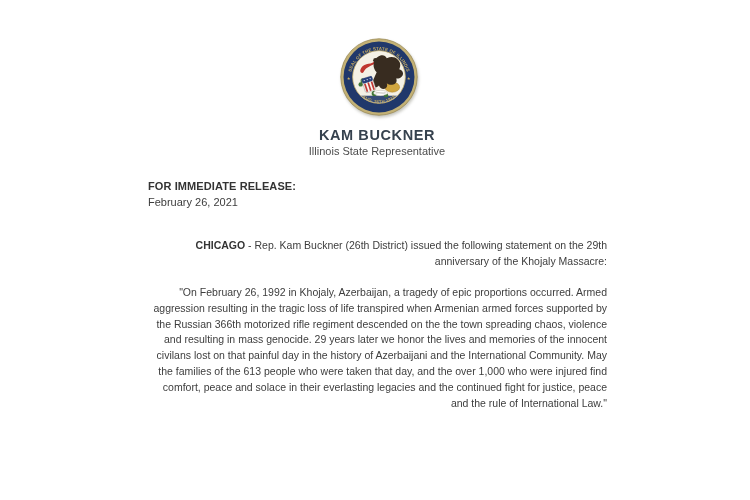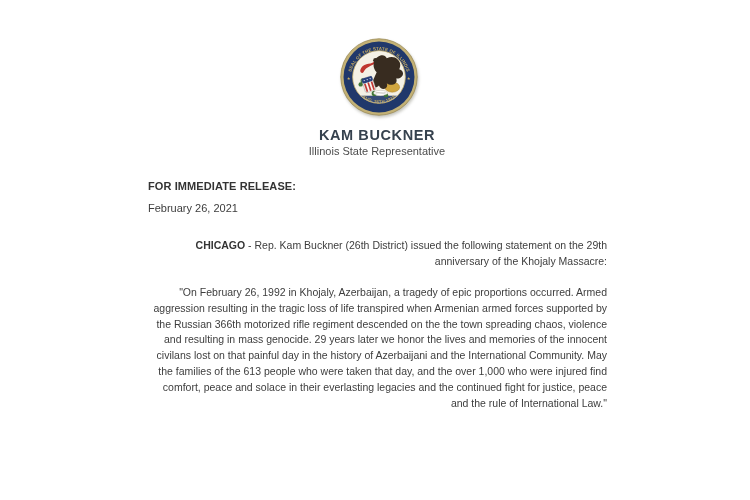--- a/index.html
+++ b/index.html
@@ -54,21 +54,20 @@
     font-weight: bold;
     color: #343434;
     letter-spacing: 0.1px;
   }
   .release-date {
     position: absolute;
     left: 148px;
     top: 196px;
     font-size: 11px;
     color: #3d3d3d;
-    margin-top: 6px;
   }
   .para {
     position: absolute;
     left: 148px;
     width: 459px;
     font-size: 10.5px;
     line-height: 15.8px;
     color: #3d3d3d;
     text-align: right;
   }

